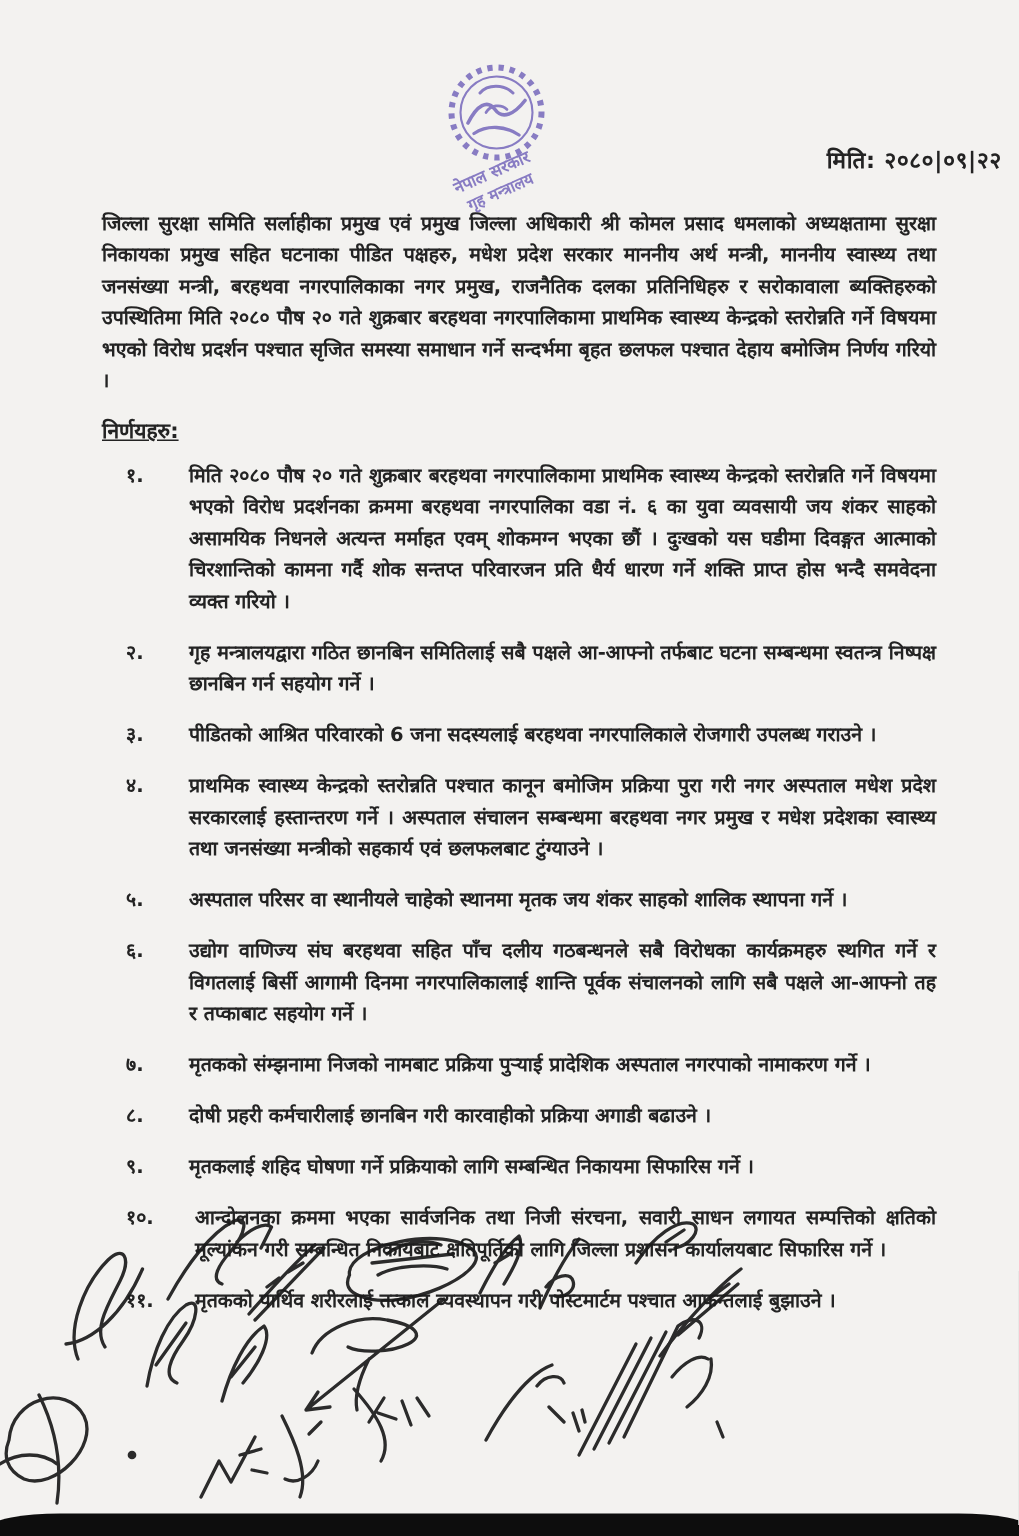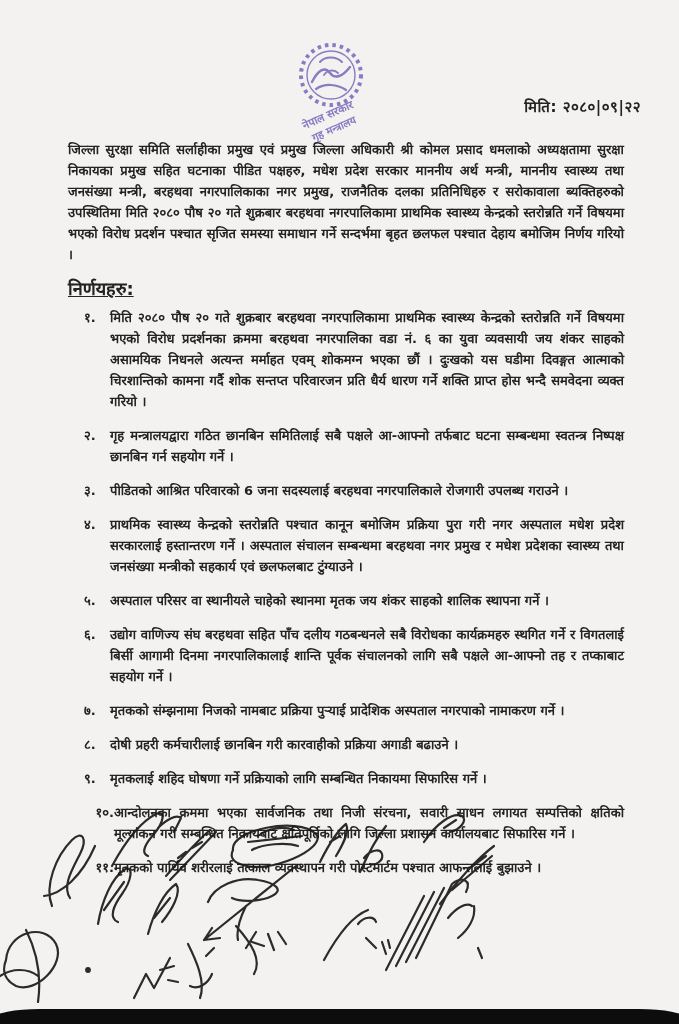--- a/index.html
+++ b/index.html
@@ -14,21 +14,21 @@
     overflow:hidden;
     background-color:#f3f2f0;
     background-image:
       radial-gradient(ellipse 320px 90px at 55% 2%, #e7e6e4 0%, rgba(231,230,228,0) 70%),
       radial-gradient(ellipse 260px 130px at 88% 7%, #eae9e7 0%, rgba(234,233,231,0) 70%),
       radial-gradient(ellipse 220px 100px at 94% 70%, #edecea 0%, rgba(237,236,234,0) 70%),
       radial-gradient(ellipse 420px 120px at 40% 99%, #eceb e9 0%, rgba(236,235,233,0) 70%);
     color:#232323;
   }
   .date-line{
-    position:absolute;top:96px;right:38px;
+    position:absolute;top:96px;right:11px;
     font-size:15px;font-weight:bold;letter-spacing:.5px;
   }
   .stamp{
     position:absolute;left:276px;top:42px;width:160px;height:120px;
     color:#7a6cbd;pointer-events:none;opacity:.88;
   }
   .stamp .emblem{position:absolute;left:22px;top:0;width:66px;height:66px;}
   .stamp .stamp-text{
     position:absolute;left:-10px;top:66px;width:130px;
     transform:rotate(-24deg);
@@ -36,27 +36,27 @@
   }
   .stamp .stamp-text .l1{font-size:11px;font-weight:bold;}
   .stamp .stamp-text .l2{font-size:10.5px;font-weight:bold;}
   .content{
     position:absolute;left:68px;top:120px;width:556px;
     font-size:13px;line-height:21px;font-weight:600;
   }
   .intro{ text-align:justify;margin-top:19px; }
   .decisions-heading{
     margin-top:13px;margin-bottom:8px;
-    font-size:18px;font-weight:bold;text-decoration:underline;
+    font-size:14px;font-weight:bold;text-decoration:underline;
   }
   .decision-list{ margin-left:16px; }
   .decision-item{ display:flex;margin-bottom:13px; }
   .decision-num{ flex:0 0 26px;font-weight:600; }
-  .decision-num.wide{ flex:0 0 30px;text-align:right; }
-  .decision-text{ flex:1;text-align:justify; }
+  .decision-num.wide{ flex:0 0 30px; }
+  .decision-text{ flex:1;text-align:justify;margin-left:16px; }
   .signatures{ position:absolute;left:0;top:798px;width:679px;height:214px; }
   .signatures svg{ display:block; }
   .scan-band{
     position:absolute;left:-6px;right:-6px;bottom:0;height:15px;
     background:#0d0d0d;
     border-radius:46px 46px 0 0 / 9px 9px 0 0;
   }
 </style>
 </head>
 <body>

